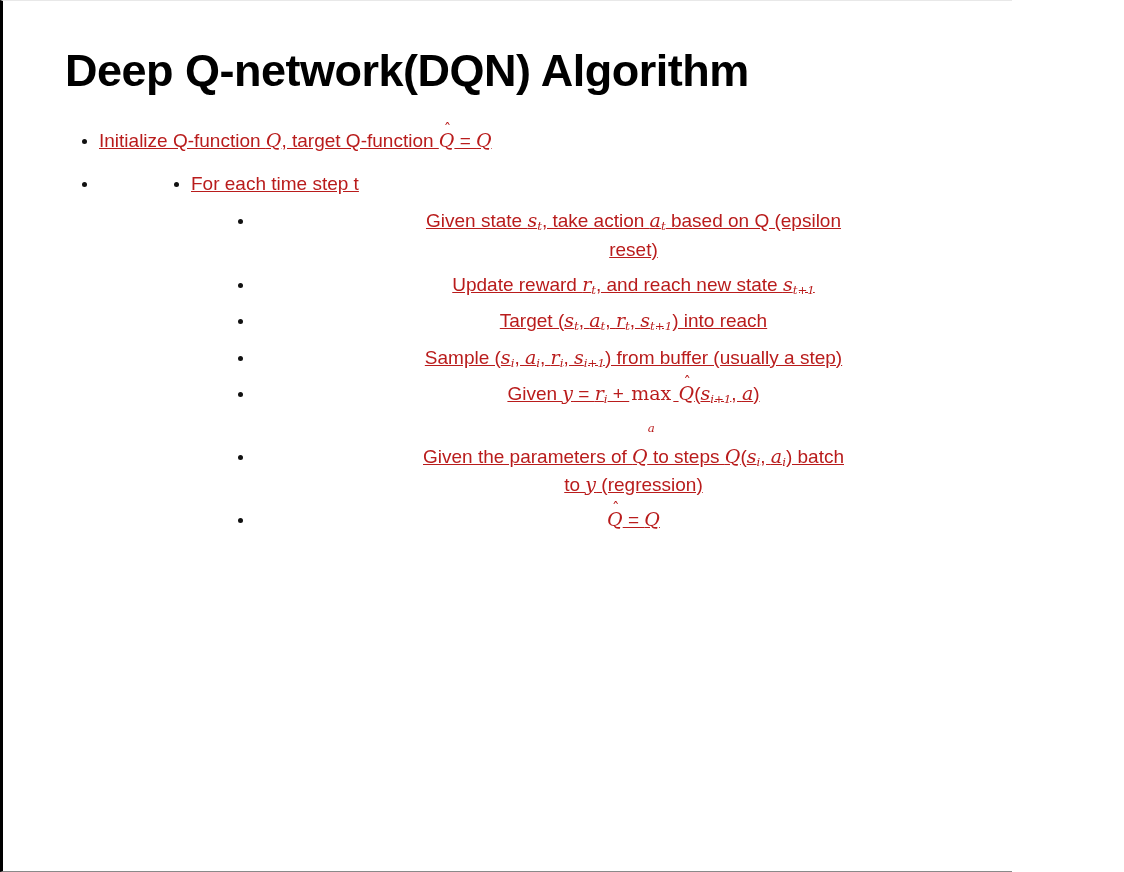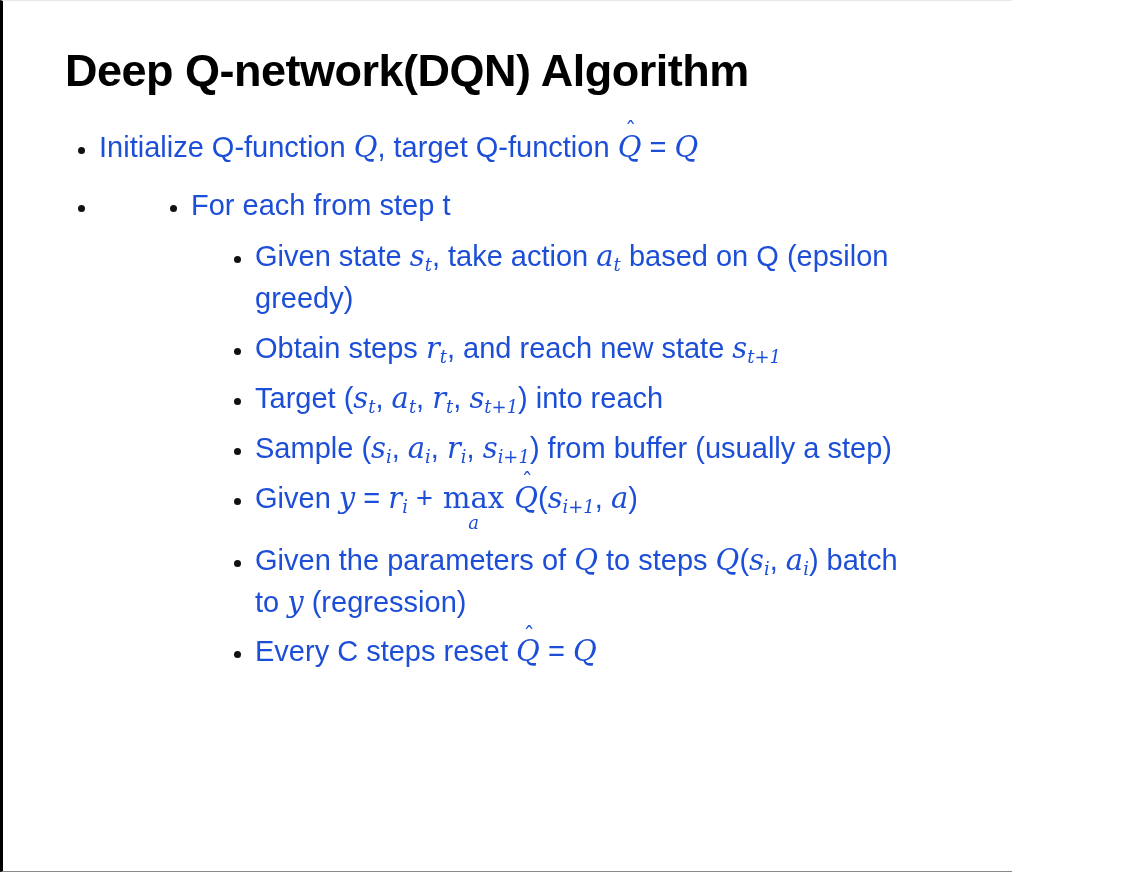--- a/index.html
+++ b/index.html
@@ -23,39 +23,40 @@
   .title {
     margin: 44px 0 0 62px;
     font-size: 45px;
     line-height: 1.15;
     font-weight: 700;
     letter-spacing: -0.5px;
     color: #000000;
   }
   .outline {
     margin: 30px 0 0 64px;
-    font-size: 29px;
+    font-size: 19px;
     line-height: 1.44;
-    color: #1d4ed8;
+    color: #b91c1c;
+    text-decoration: underline;
   }
   ul {
     list-style: disc;
     margin: 0;
     padding: 0;
   }
   li::marker {
     color: #111111;
     font-size: 0.85em;
   }
   ul.l1 { padding-left: 32px; }
   ul.l1 > li { margin-bottom: 16px; }
   ul.l2 { padding-left: 92px; margin-top: 12px; }
   ul.l2 > li { margin-bottom: 4px; }
   ul.l3 { padding-left: 64px; margin-top: 10px; }
-  ul.l3 > li { margin-bottom: 8px; }
+  ul.l3 > li { margin-bottom: 8px; text-align: center; }
 
   
   .v {
     font-family: "DejaVu Serif", serif;
     font-style: italic;
   }
   
   .sub {
     font-size: 62%;
     vertical-align: -0.28em;
@@ -66,20 +67,21 @@
     font-family: "DejaVu Serif", serif;
     font-style: normal;
   }
   
   .stack {
     display: inline-flex;
     flex-direction: column;
     align-items: center;
     line-height: 1;
     margin: 0 2px;
+    gap: 19px;
   }
   .stack .under {
     font-size: 62%;
     font-style: italic;
     font-family: "DejaVu Serif", serif;
     margin-top: 1px;
   }
   
   .hatwrap {
     position: relative;
@@ -102,44 +104,44 @@
 <div class="slide">
   <h1 class="title">Deep Q-network(DQN) Algorithm</h1>
 
   <ul class="outline l1">
     <li>
       <span class="rich"><span>Initialize Q-function </span><span class="v">Q</span><span>, target Q-function </span><span class="v hatwrap"><span class="hatmark">ˆ</span><span>Q</span></span><span> = </span><span class="v">Q</span></span>
     </li>
     <li>
       <ul class="l2">
         <li>
-          <span class="rich"><span>For each from step t</span></span>
+          <span class="rich"><span>For each time step t</span></span>
           <ul class="l3">
             <li>
-              <span class="rich"><span>Given state </span><span class="v">s</span><span class="v sub">t</span><span>, take action </span><span class="v">a</span><span class="v sub">t</span><span> based on Q (epsilon</span><br><span>greedy)</span></span>
+              <span class="rich"><span>Given state </span><span class="v">s</span><span class="v sub">t</span><span>, take action </span><span class="v">a</span><span class="v sub">t</span><span> based on Q (epsilon</span><br><span>reset)</span></span>
             </li>
             <li>
-              <span class="rich"><span>Obtain steps </span><span class="v">r</span><span class="v sub">t</span><span>, and reach new state </span><span class="v">s</span><span class="v sub">t+1</span></span>
+              <span class="rich"><span>Update reward </span><span class="v">r</span><span class="v sub">t</span><span>, and reach new state </span><span class="v">s</span><span class="v sub">t+1</span></span>
             </li>
             <li>
               <span class="rich"><span>Target (</span><span class="v">s</span><span class="v sub">t</span><span>, </span><span class="v">a</span><span class="v sub">t</span><span>, </span><span class="v">r</span><span class="v sub">t</span><span>, </span><span class="v">s</span><span class="v sub">t+1</span><span>) into reach</span></span>
             </li>
             <li>
               <span class="rich"><span>Sample (</span><span class="v">s</span><span class="v sub">i</span><span>, </span><span class="v">a</span><span class="v sub">i</span><span>, </span><span class="v">r</span><span class="v sub">i</span><span>, </span><span class="v">s</span><span class="v sub">i+1</span><span>) from buffer (usually a step)</span></span>
             </li>
             <li>
               <span class="rich"><span>Given </span><span class="v">y</span><span> = </span><span class="v">r</span><span class="v sub">i</span><span> + </span><span class="fn stack">
                     <span>max</span>
                     <span class="under">a</span>
                   </span><span> </span><span class="v hatwrap"><span class="hatmark">ˆ</span><span>Q</span></span><span>(</span><span class="v">s</span><span class="v sub">i+1</span><span>, </span><span class="v">a</span><span>)</span></span>
             </li>
             <li>
               <span class="rich"><span>Given the parameters of </span><span class="v">Q</span><span> to steps </span><span class="v">Q</span><span>(</span><span class="v">s</span><span class="v sub">i</span><span>, </span><span class="v">a</span><span class="v sub">i</span><span>) batch</span><br><span>to </span><span class="v">y</span><span> (regression)</span></span>
             </li>
             <li>
-              <span class="rich"><span>Every C steps reset </span><span class="v hatwrap"><span class="hatmark">ˆ</span><span>Q</span></span><span> = </span><span class="v">Q</span></span>
+              <span class="rich"><span class="v hatwrap"><span class="hatmark">ˆ</span><span>Q</span></span><span> = </span><span class="v">Q</span></span>
             </li>
           </ul>
         </li>
       </ul>
     </li>
   </ul>
 </div>
 
 </body></html>

